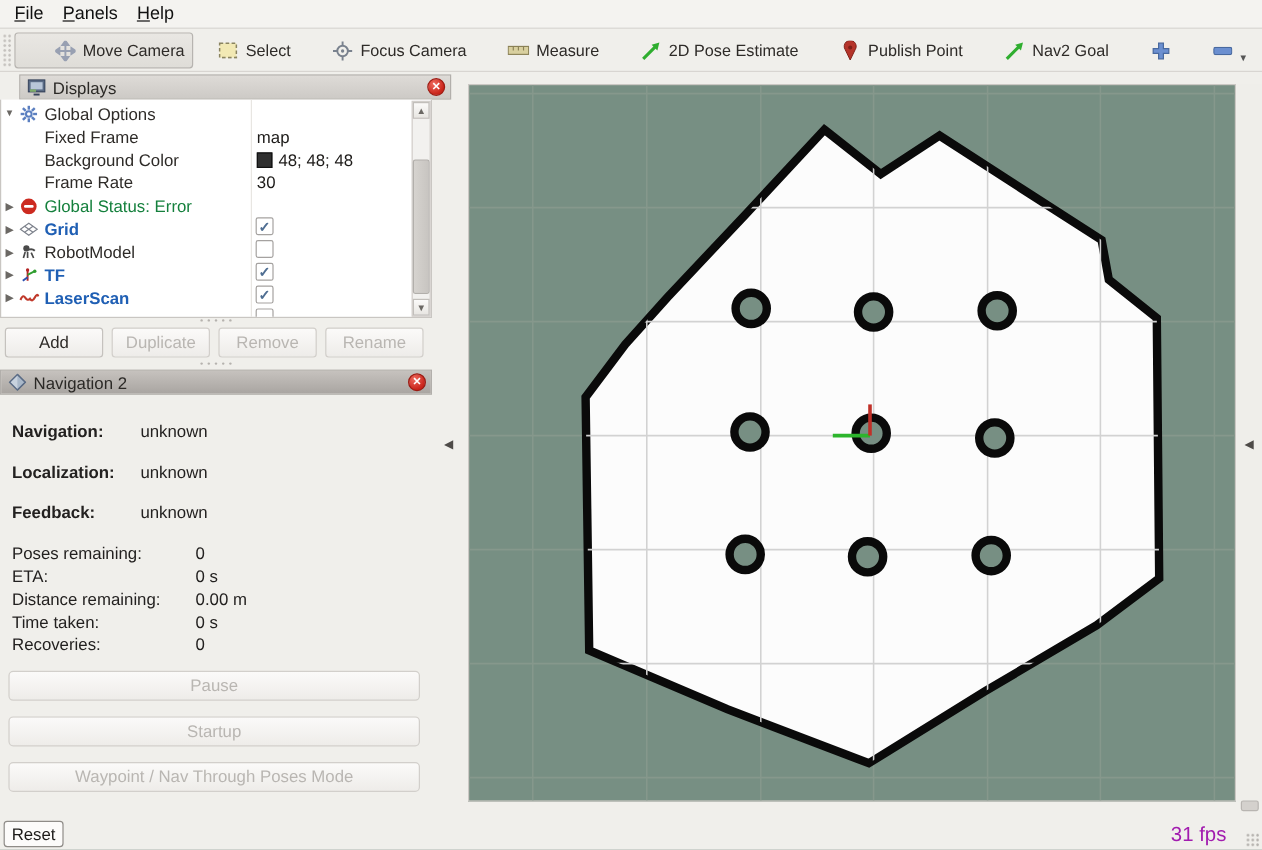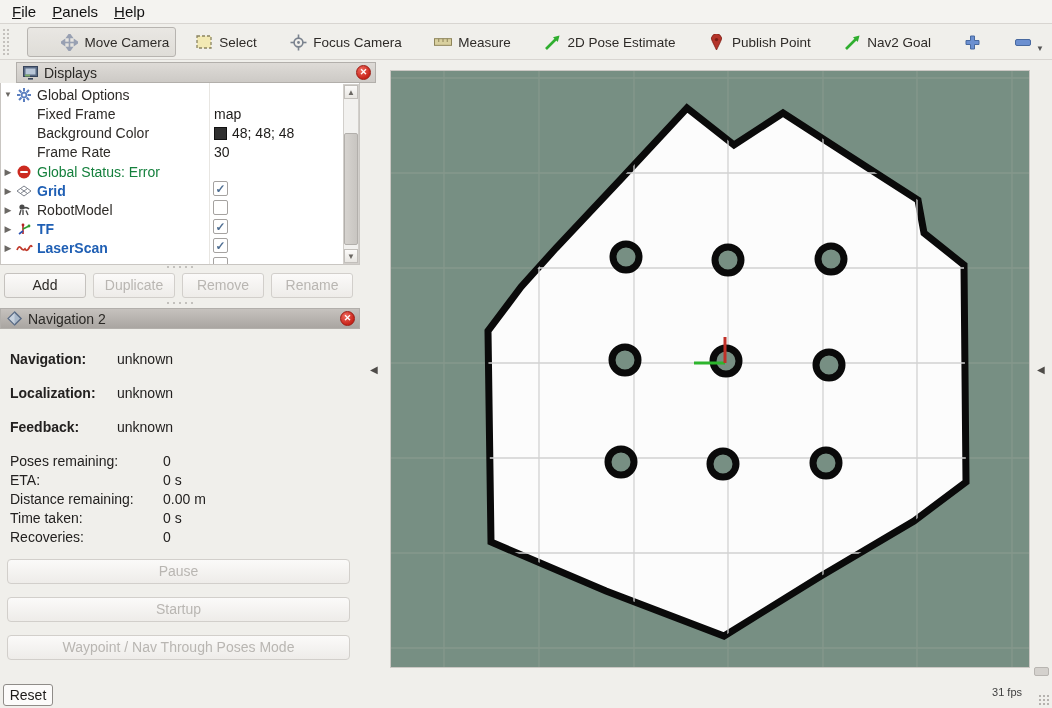--- a/index.html
+++ b/index.html
@@ -88,36 +88,36 @@
 
   #right-strip { left:1031px; top:70px; width:21px; height:598px; background:#efeeea; }
   #strip-pill { position:absolute; left:3px; top:597px; width:15px; height:9px; background:#d4d1cd;
                 border:1px solid #b8b5b1; border-radius:2px; }
 
   
   #bottombar { left:0; top:682px; width:1052px; height:26px; background:#f0efeb; }
   #reset-btn { position:absolute; left:3px; top:2px; width:50px; height:22px;
                background:#fcfbfa; border:1px solid #8f8c88; border-radius:3px;
                font-size:14px; line-height:20px; text-align:center; color:#1d1b19; }
-  #fps { position:absolute; right:30px; top:4px; font-size:11px; color:#404040; }
+  #fps { position:absolute; right:30px; top:4px; font-size:17px; color:#a21caf; }
   #resize-grip { position:absolute; right:2px; bottom:2px; width:12px; height:12px;
                  background-image:radial-gradient(#b5b2ae 1px, transparent 1.2px); background-size:4px 4px; }
 </style>
 </head>
 <body>
 
 <div id="menubar" class="abs">
   <span class="menu-item">File</span>
   <span class="menu-item">Panels</span>
   <span class="menu-item">Help</span>
 </div>
 
 <div id="toolbar" class="abs">
   <div class="tb-grip"></div>
-  <div class="tool active" style="margin-left:18px;padding-left:32px;">
+  <div class="tool active" style="margin-left:2px;padding-left:32px;">
     <span class="ticon">
       <svg width="17" height="17" viewBox="0 0 17 17">
         <g stroke="#98a0b2" stroke-width="1.6" fill="#98a0b2">
           <line x1="8.5" y1="3" x2="8.5" y2="14"></line>
             <line x1="3" y1="8.5" x2="14" y2="8.5"></line>
           <path d="M8.5 0 L11 3.5 L6 3.5 Z"></path>
             <path d="M8.5 17 L11 13.5 L6 13.5 Z"></path>
           <path d="M0 8.5 L3.5 6 L3.5 11 Z"></path>
             <path d="M17 8.5 L13.5 6 L13.5 11 Z"></path>
         </g>

